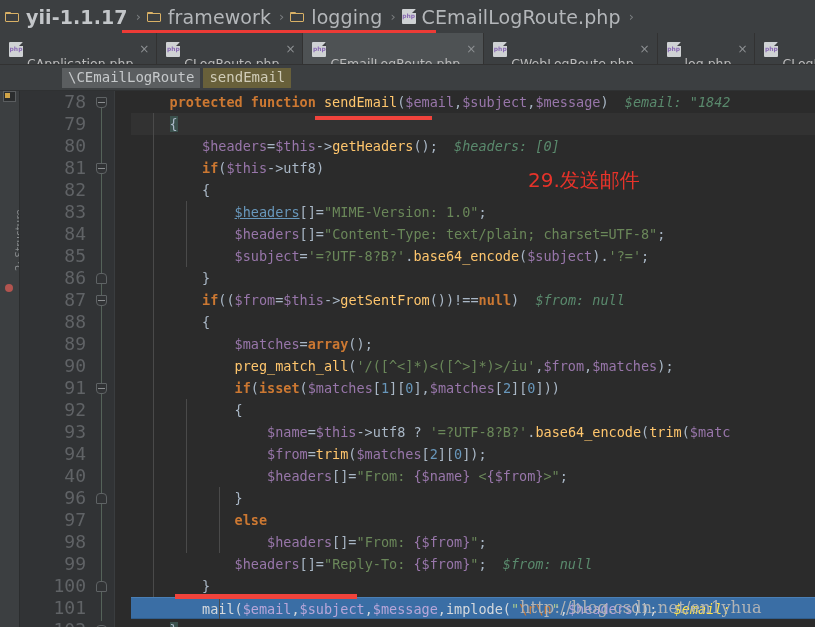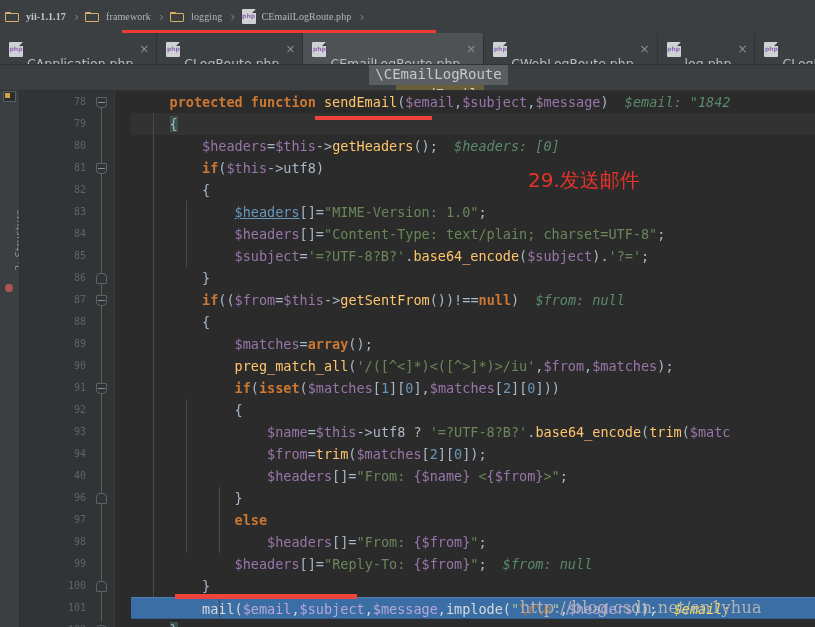--- a/index.html
+++ b/index.html
@@ -29,25 +29,24 @@
     box-sizing: border-box;
     white-space: nowrap;
   }
   .crumb {
     display: flex;
     align-items: center;
     height: 33px;
     padding: 0 1px;
   }
   .crumb-label {
-    font-size: 10px;
+    font-size: 19px;
     color: #b4b7ba;
     padding: 0 2px;
     letter-spacing: 0.1px;
-    font-family: Liberation Serif, serif;
   }
   .crumb.bold .crumb-label { font-weight: bold; color: #c3c6c9; }
   .crumb-sep {
     color: #7b7e80;
     font-size: 13px;
     padding: 0 5px 0 5px;
   }
   .folder-icon {
     width: 15px; height: 12px;
     position: relative;
@@ -151,21 +150,20 @@
   
   #navbar {
     position: absolute;
     left: 0; top: 65px;
     width: 815px; height: 26px;
     background: #3c3f41;
     display: flex;
     align-items: center;
     padding-left: 62px;
     box-sizing: border-box;
-    flex-direction: column;
   }
   #navbar::after {
     content: "";
     position: absolute;
     left: 0; bottom: 0;
     width: 815px; height: 1px;
     background: #2f3132;
   }
   .navchip {
     font-family: "DejaVu Sans Mono", monospace;
@@ -242,21 +240,21 @@
     left: 94px; top: 0;
     width: 1px; height: 536px;
     background: #3a3d3f;
   }
   .lnum {
     position: absolute;
     left: 0;
     width: 66px;
     text-align: right;
     font-family: "DejaVu Sans Mono", monospace;
-    font-size: 10px;
+    font-size: 18px;
     line-height: 22px;
     height: 22px;
     color: #606366;
   }
   .fold {
     position: absolute;
     left: 76px;
     width: 11px; height: 11px;
     border: 1px solid #5f6365;
     box-sizing: border-box;

